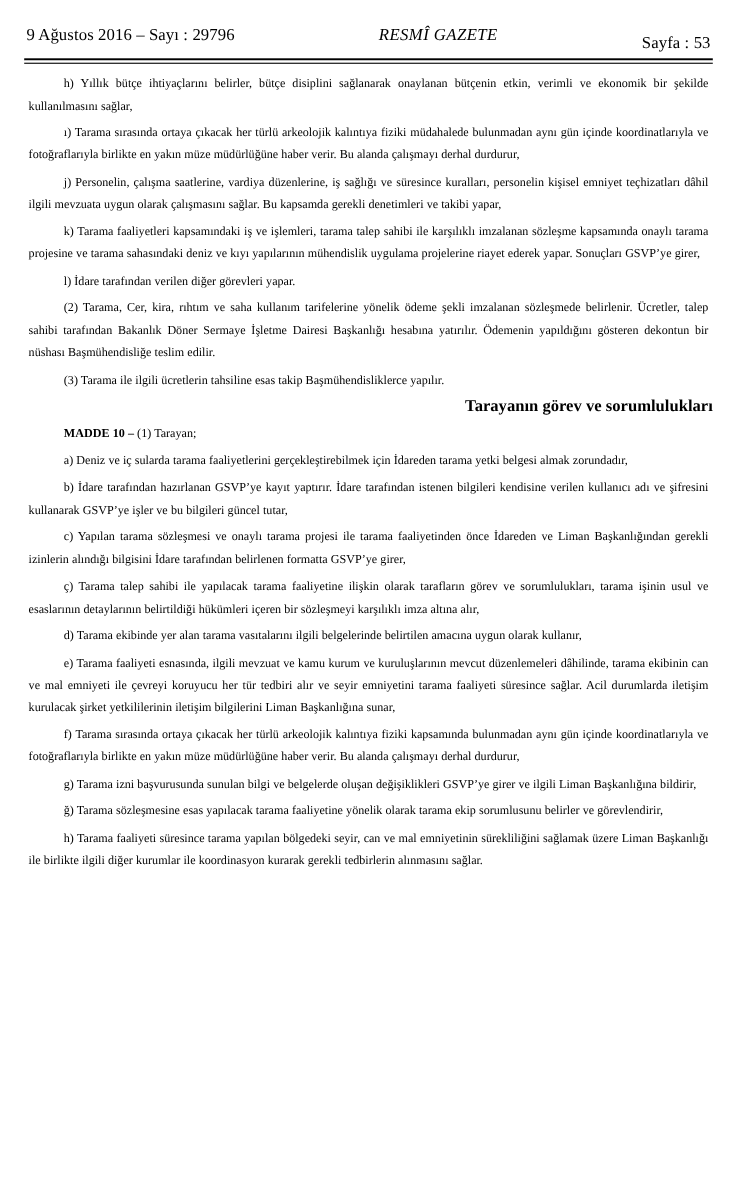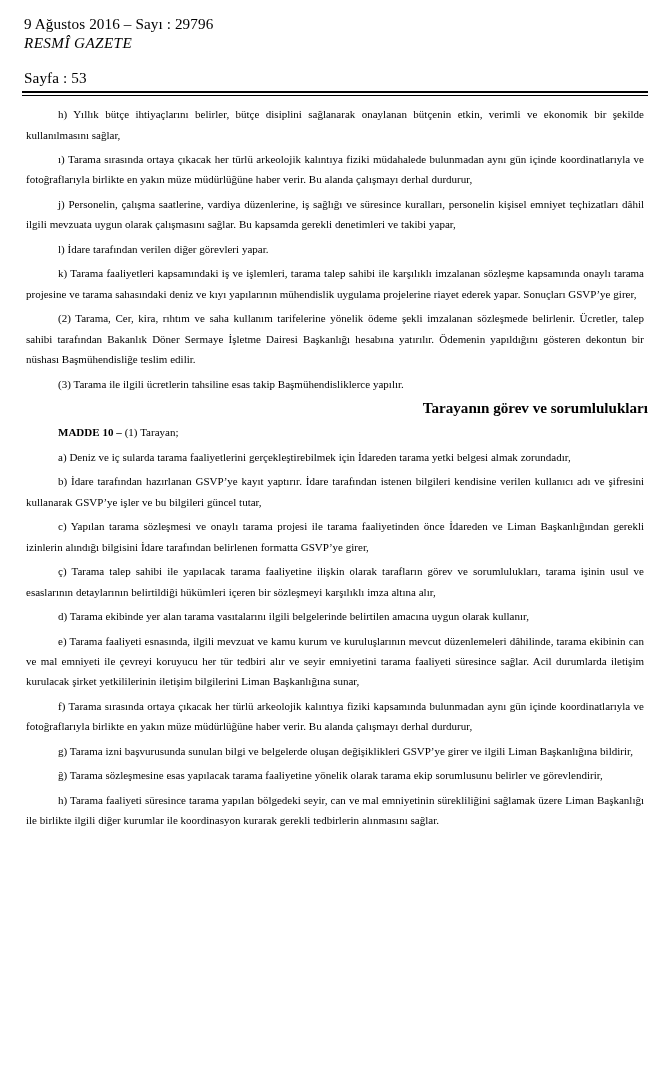--- a/index.html
+++ b/index.html
@@ -20,27 +20,26 @@
     position: relative;
     width: 670px;
     height: 1075px;
     box-sizing: border-box;
     padding: 14px 22px 0 22px;
   }
 
   
   .running-head {
     display: flex;
-    align-items: flex-start;
+    align-items: center;
     justify-content: space-between;
     font-size: 15.2px;
     line-height: 1.25;
     letter-spacing: 0.1px;
     padding: 0 2px;
-    flex-direction: column;
   }
   .rh-left   { text-align: left;  white-space: nowrap; }
   .rh-center { text-align: center; white-space: nowrap; flex: 1 1 auto; letter-spacing: 0.4px; font-style: italic; }
   .rh-right  { text-align: right; white-space: nowrap; margin-top: 16px; }
 
   
   .rule-double {
     margin-top: 4px;
     margin-bottom: 0;
   }
@@ -98,22 +97,22 @@
     <div class="rule-thick"></div>
     <div class="rule-gap"></div>
     <div class="rule-thin"></div>
   </div>
 
   <div class="body-col">
 
     <p class="para">h) Yıllık bütçe ihtiyaçlarını belirler, bütçe disiplini sağlanarak onaylanan bütçenin etkin, verimli ve ekonomik bir şekilde kullanılmasını sağlar,</p>
     <p class="para">ı) Tarama sırasında ortaya çıkacak her türlü arkeolojik kalıntıya fiziki müdahalede bulunmadan aynı gün içinde koordinatlarıyla ve fotoğraflarıyla birlikte en yakın müze müdürlüğüne haber verir. Bu alanda çalışmayı derhal durdurur,</p>
     <p class="para">j) Personelin, çalışma saatlerine, vardiya düzenlerine, iş sağlığı ve süresince kuralları, personelin kişisel emniyet teçhizatları dâhil ilgili mevzuata uygun olarak çalışmasını sağlar. Bu kapsamda gerekli denetimleri ve takibi yapar,</p>
+    <p class="para">k) Tarama faaliyetleri kapsamındaki iş ve işlemleri, tarama talep sahibi ile karşılıklı imzalanan sözleşme kapsamında onaylı tarama projesine ve tarama sahasındaki deniz ve kıyı yapılarının mühendislik uygulama projelerine riayet ederek yapar. Sonuçları GSVP’ye girer,</p>
     <p class="para">l) İdare tarafından verilen diğer görevleri yapar.</p>
-    <p class="para">k) Tarama faaliyetleri kapsamındaki iş ve işlemleri, tarama talep sahibi ile karşılıklı imzalanan sözleşme kapsamında onaylı tarama projesine ve tarama sahasındaki deniz ve kıyı yapılarının mühendislik uygulama projelerine riayet ederek yapar. Sonuçları GSVP’ye girer,</p>
     <p class="para">(2) Tarama, Cer, kira, rıhtım ve saha kullanım tarifelerine yönelik ödeme şekli imzalanan sözleşmede belirlenir. Ücretler, talep sahibi tarafından Bakanlık Döner Sermaye İşletme Dairesi Başkanlığı hesabına yatırılır. Ödemenin yapıldığını gösteren dekontun bir nüshası Başmühendisliğe teslim edilir.</p>
     <p class="para">(3) Tarama ile ilgili ücretlerin tahsiline esas takip Başmühendisliklerce yapılır.</p>
 
     <p class="heading-line">Tarayanın görev ve sorumlulukları</p>
 
     <p class="para"><b>MADDE 10 –</b><span> (1) Tarayan;</span></p>
 
     <p class="para">a) Deniz ve iç sularda tarama faaliyetlerini gerçekleştirebilmek için İdareden tarama yetki belgesi almak zorundadır,</p>
     <p class="para">b) İdare tarafından hazırlanan GSVP’ye kayıt yaptırır. İdare tarafından istenen bilgileri kendisine verilen kullanıcı adı ve şifresini kullanarak GSVP’ye işler ve bu bilgileri güncel tutar,</p>
     <p class="para">c) Yapılan tarama sözleşmesi ve onaylı tarama projesi ile tarama faaliyetinden önce İdareden ve Liman Başkanlığından gerekli izinlerin alındığı bilgisini İdare tarafından belirlenen formatta GSVP’ye girer,</p>

